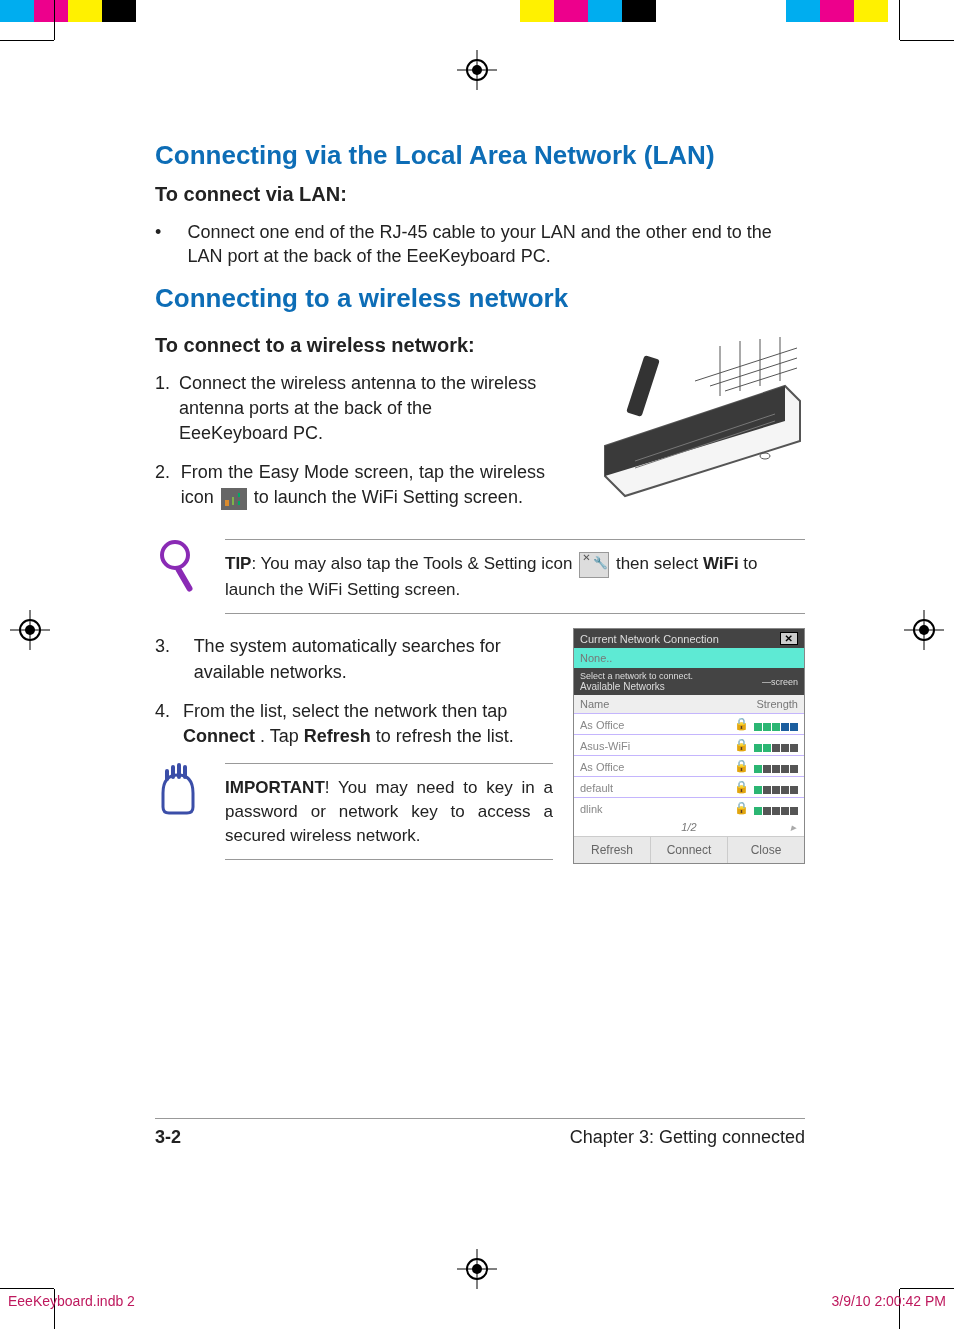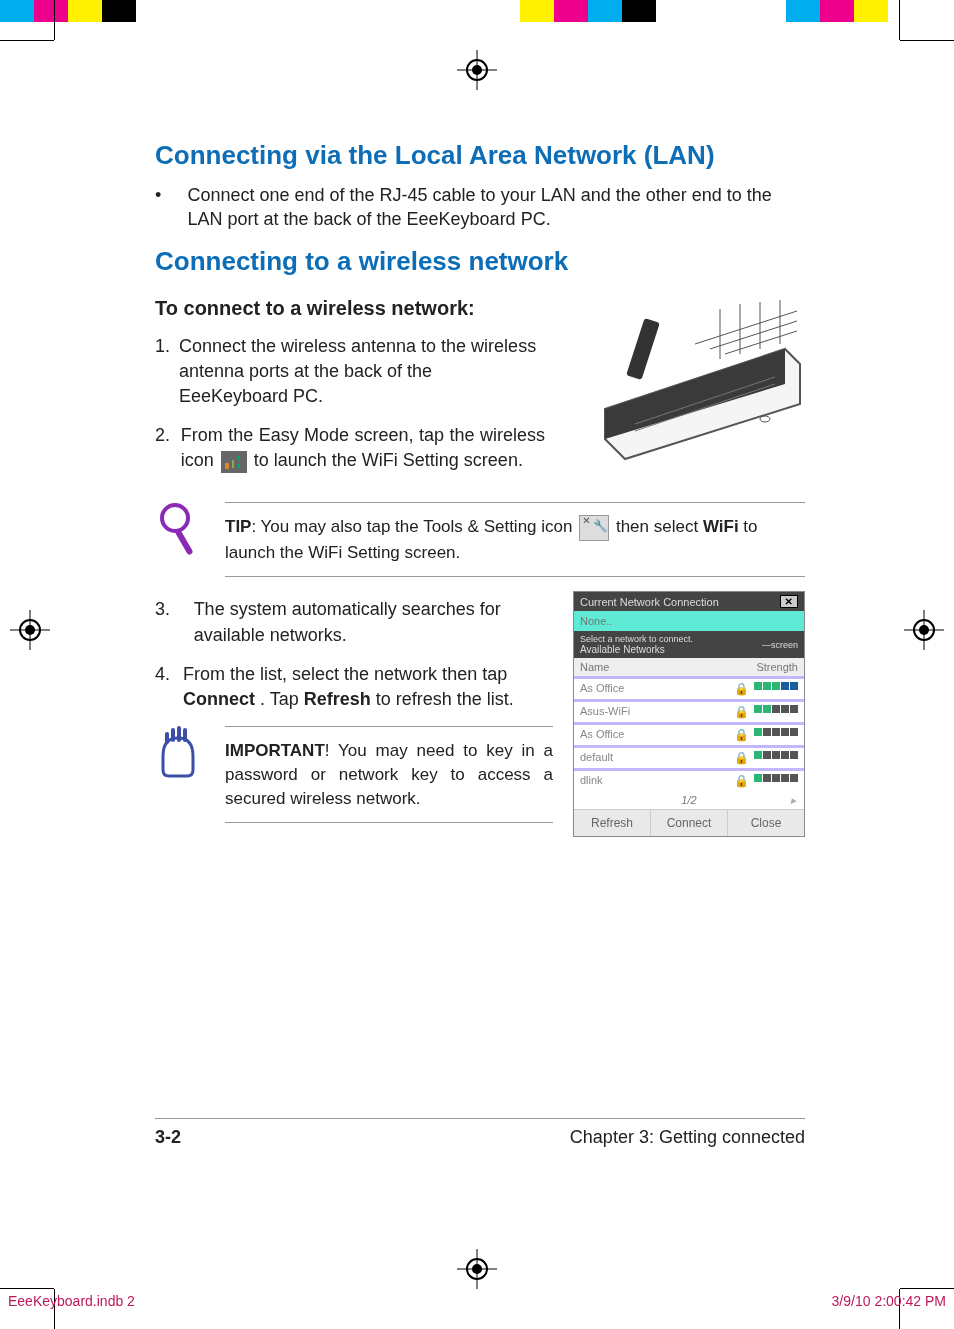--- a/index.html
+++ b/index.html
@@ -133,21 +133,21 @@
   }
   .wifi-panel .bar-dark .x { background:#ccc; color:#000; font-weight:bold; padding:0 4px; border:1px solid #000; font-size:10px;}
   .wifi-panel .bar-light { background:#5eead4; padding:4px 6px; color:#777;}
   .wifi-panel .bar-sub {
     background:#444; color:#ddd; padding:3px 6px; display:flex; justify-content:space-between; align-items:center; font-size:10px;
   }
   .wifi-panel .hdr-row {
     background:#eee; display:flex; justify-content:space-between; padding:3px 6px; color:#777; font-size:11px;
   }
   .wifi-panel .net-row {
-    display:flex; align-items:flex-start; padding:3px 6px; border-top:3px solid #c4b5fd; color:#888;
+    display:flex; align-items:flex-end; padding:3px 6px; border-top:1px solid #c4b5fd; color:#888;
   }
   .wifi-panel .net-row .nm { flex:1;}
   .wifi-panel .net-row .lk { width:14px; text-align:center; color:#999; font-size:12px;}
   .wifi-panel .net-row .sg { width:44px; height:8px; margin-left:6px; display:flex; gap:1px;}
   .sg span{ flex:1; height:8px;}
   .g{background:#2bb673;} .b{background:#1b5e9e;} .e{background:#555;}
   .wifi-panel .pager { text-align:center; padding:3px 0; color:#777; font-style:italic; position:relative;}
   .wifi-panel .pager .arrow{ position:absolute; right:8px; top:3px; color:#aaa;}
   .wifi-panel .btns { display:flex; border-top:1px solid #ccc;}
   .wifi-panel .btns div{
@@ -243,20 +243,21 @@
         <circle cx="20" cy="20" r="10" fill="none" stroke="#000" stroke-width="2"></circle>
         <circle cx="20" cy="20" r="5" fill="#000"></circle>
         <line x1="20" y1="0" x2="20" y2="40" stroke="#000"></line>
         <line x1="0" y1="20" x2="40" y2="20" stroke="#000"></line>
       </svg>
   </span>
 
   <div class="content">
 
     <h2 class="blue">Connecting via the Local Area Network (LAN)</h2>
+    <div class="subhead">To connect via LAN:</div>
 
     <div class="bullet-row">
       <div class="bul">•</div>
       <div>Connect one end of the RJ-45 cable to your LAN and the other end to the LAN port at the back of the EeeKeyboard PC.</div>
     </div>
 
 
     <h2 class="blue">Connecting to a wireless network</h2>
 
     <div class="wifi-row">

